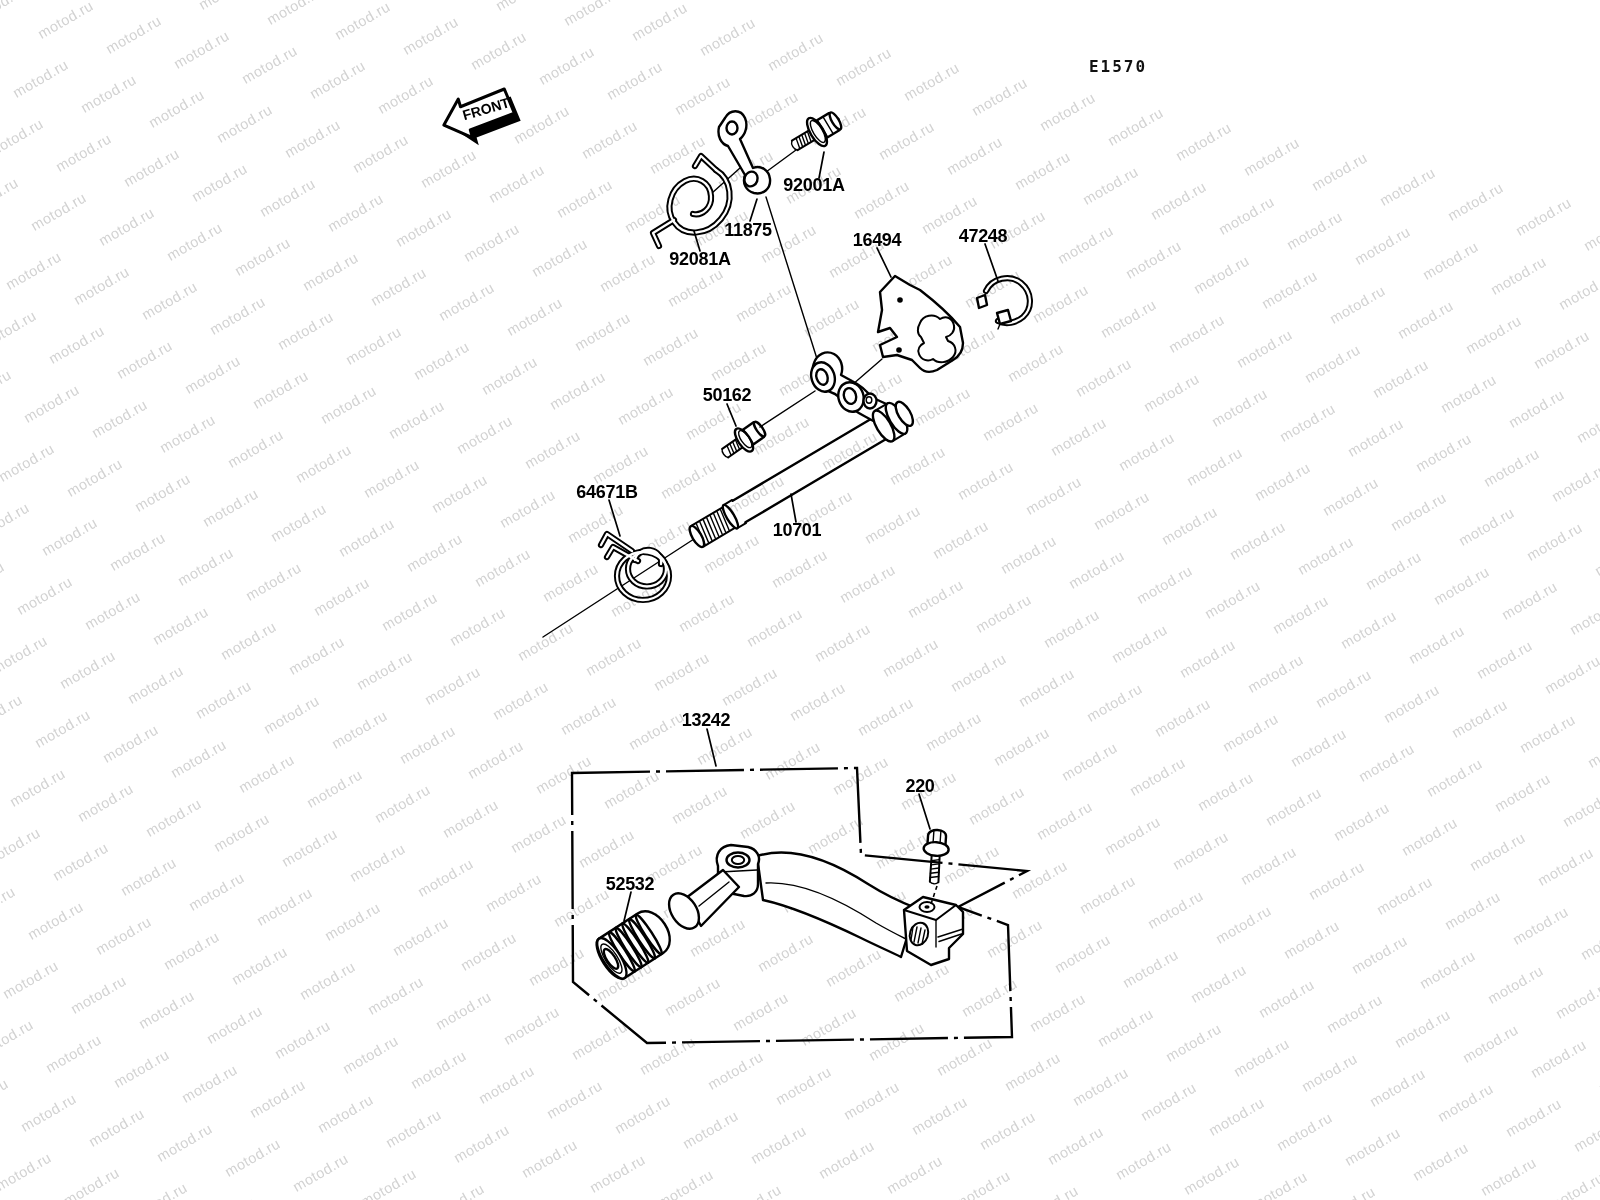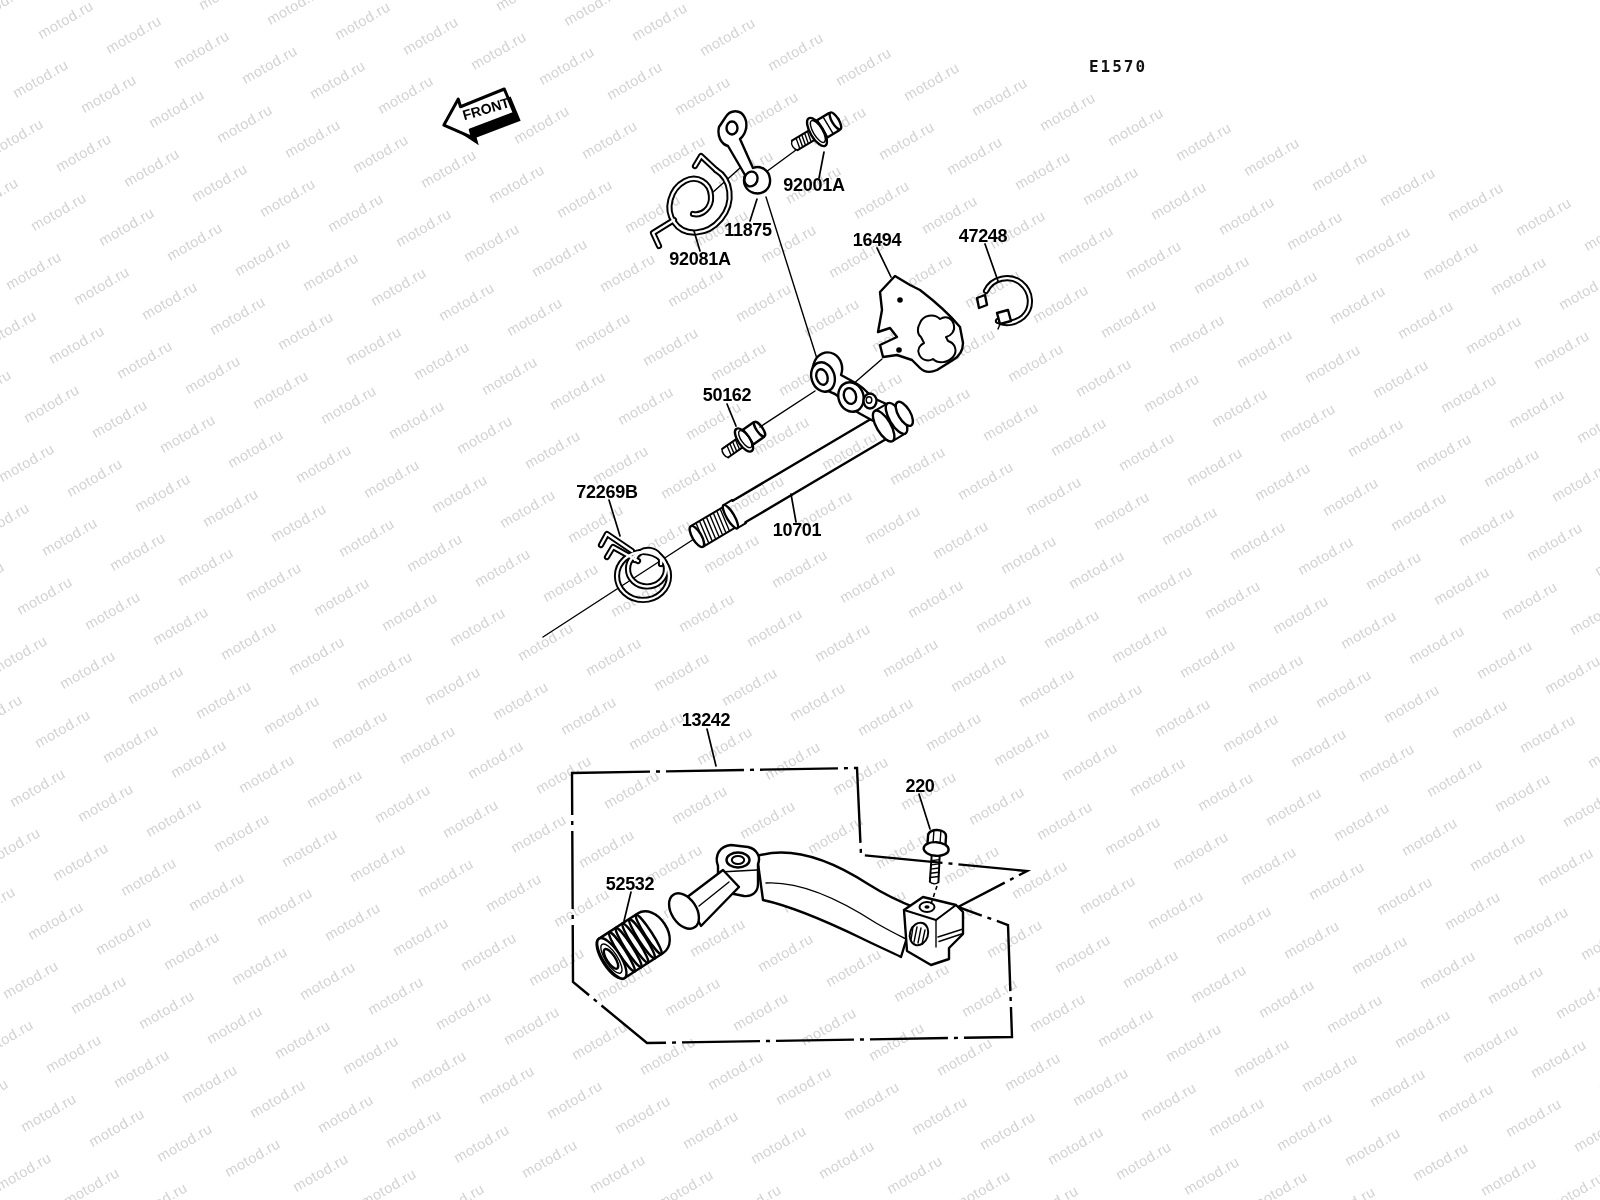--- a/index.html
+++ b/index.html
@@ -649,17 +649,17 @@
 </svg>
 
 <div class="code-label" style="left:1118px;top:66px;">E1570</div>
 
 <div class="part-label" style="left:814px;top:185px;">92001A</div>
 <div class="part-label" style="left:748px;top:230px;">11875</div>
 <div class="part-label" style="left:700px;top:259px;">92081A</div>
 <div class="part-label" style="left:877px;top:240px;">16494</div>
 <div class="part-label" style="left:983px;top:236px;">47248</div>
 <div class="part-label" style="left:727px;top:395px;">50162</div>
-<div class="part-label" style="left:607px;top:492px;">72269B</div>
+<div class="part-label" style="left:607px;top:492px;">64671B</div>
 <div class="part-label" style="left:797px;top:530px;">10701</div>
 <div class="part-label" style="left:706px;top:720px;">13242</div>
 <div class="part-label" style="left:920px;top:786px;">220</div>
 <div class="part-label" style="left:630px;top:884px;">52532</div>
 
 </body></html>

